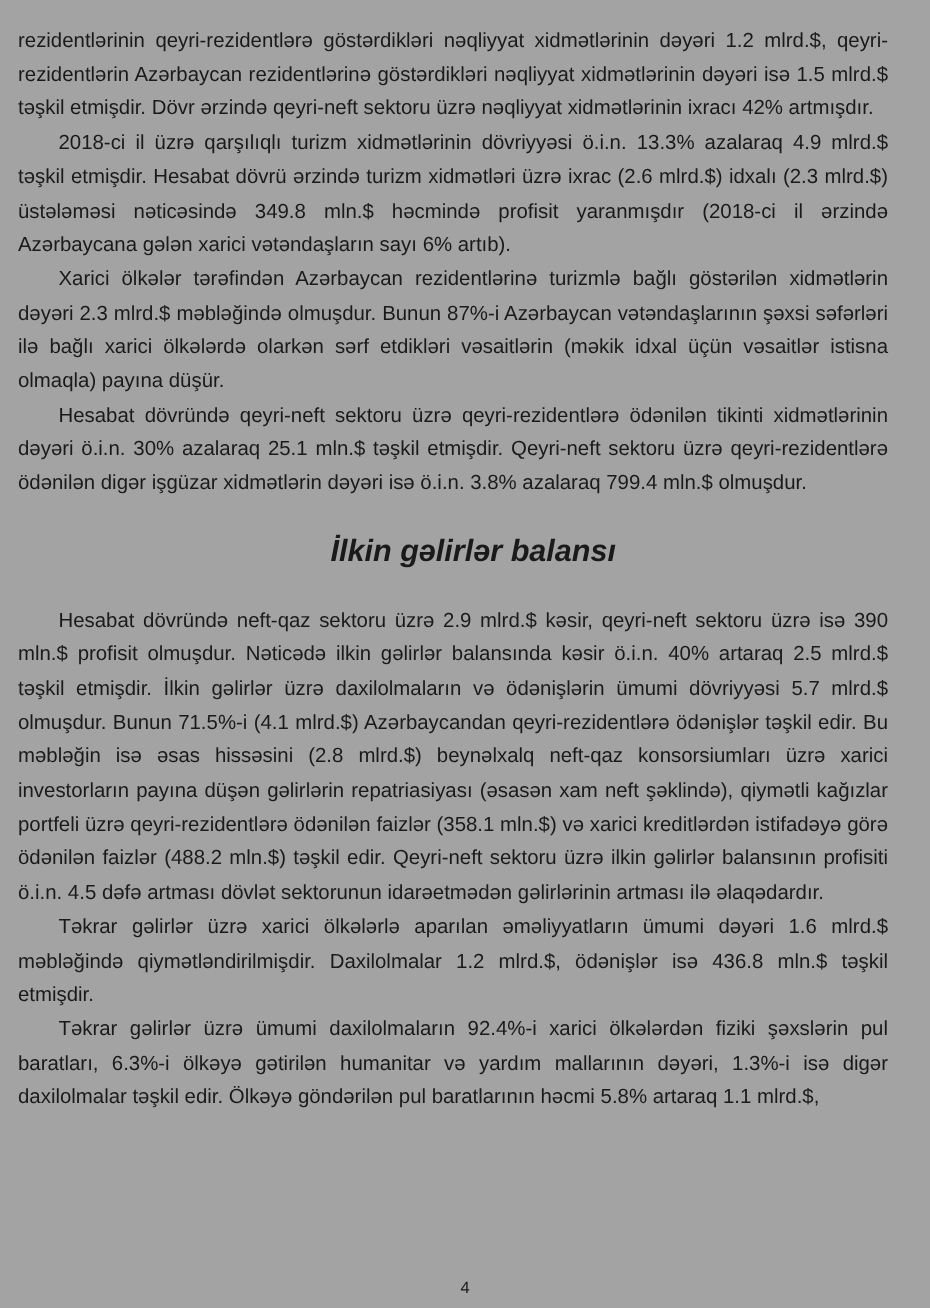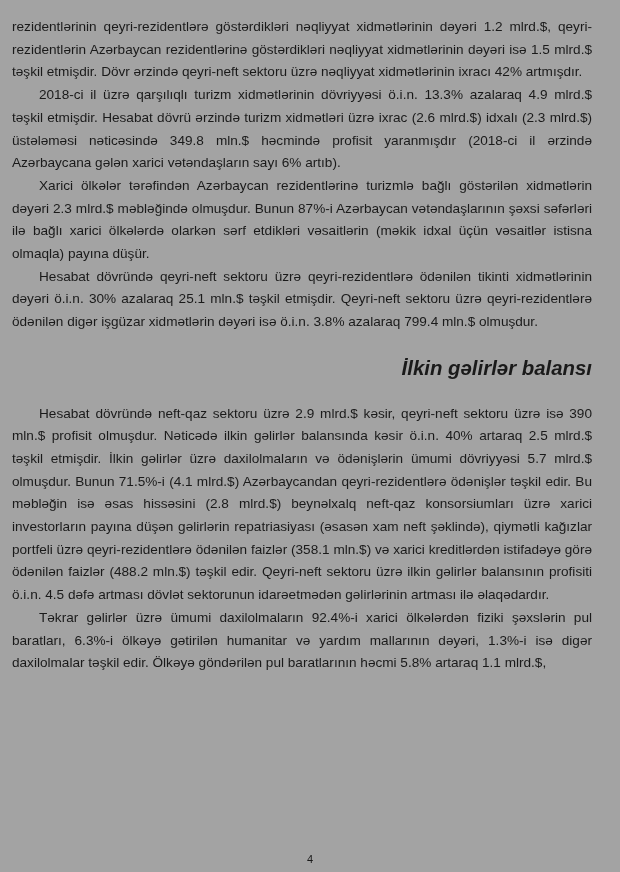--- a/index.html
+++ b/index.html
@@ -26,21 +26,21 @@
     text-indent: 27px;
   }
   .para.no-indent {
     text-indent: 0;
   }
   .heading {
     margin: 23px 0 23px 0;
     font-weight: bold;
     font-style: italic;
     text-indent: 27px;
-    text-align: right;
+    text-align: center;
   }
   .page-number {
     position: absolute;
     left: 0;
     right: 0;
     top: 851px;
     text-align: center;
     font-size: 11px;
     line-height: 16px;
     text-indent: 0;
@@ -57,18 +57,19 @@
 
   <p class="para">Xarici ölkələr tərəfindən Azərbaycan rezidentlərinə turizmlə bağlı göstərilən xidmətlərin dəyəri 2.3 mlrd.$ məbləğində olmuşdur. Bunun 87%-i Azərbaycan vətəndaşlarının şəxsi səfərləri ilə bağlı xarici ölkələrdə olarkən sərf etdikləri vəsaitlərin (məkik idxal üçün vəsaitlər istisna olmaqla) payına düşür.</p>
 
   <p class="para">Hesabat dövründə qeyri-neft sektoru üzrə qeyri-rezidentlərə ödənilən tikinti xidmətlərinin dəyəri ö.i.n. 30% azalaraq 25.1 mln.$ təşkil etmişdir. Qeyri-neft sektoru üzrə qeyri-rezidentlərə ödənilən digər işgüzar xidmətlərin dəyəri isə ö.i.n. 3.8% azalaraq 799.4 mln.$ olmuşdur.</p>
 
   <h2 class="heading">İlkin gəlirlər balansı</h2>
 
   <p class="para">Hesabat dövründə neft-qaz sektoru üzrə 2.9 mlrd.$ kəsir, qeyri-neft sektoru üzrə isə 390 mln.$ profisit olmuşdur. Nəticədə ilkin gəlirlər balansında kəsir ö.i.n. 40% artaraq 2.5 mlrd.$ təşkil etmişdir. İlkin gəlirlər üzrə daxilolmaların və ödənişlərin ümumi dövriyyəsi 5.7 mlrd.$ olmuşdur. Bunun 71.5%-i (4.1 mlrd.$) Azərbaycandan qeyri-rezidentlərə ödənişlər təşkil edir. Bu məbləğin isə əsas hissəsini (2.8 mlrd.$) beynəlxalq neft-qaz konsorsiumları üzrə xarici investorların payına düşən gəlirlərin repatriasiyası (əsasən xam neft şəklində), qiymətli kağızlar portfeli üzrə qeyri-rezidentlərə ödənilən faizlər (358.1 mln.$) və xarici kreditlərdən istifadəyə görə ödənilən faizlər (488.2 mln.$) təşkil edir. Qeyri-neft sektoru üzrə ilkin gəlirlər balansının profisiti ö.i.n. 4.5 dəfə artması dövlət sektorunun idarəetmədən gəlirlərinin artması ilə əlaqədardır.</p>
 
 
+  <p class="para">Təkrar gəlirlər üzrə xarici ölkələrlə aparılan əməliyyatların ümumi dəyəri 1.6 mlrd.$ məbləğində qiymətləndirilmişdir. Daxilolmalar 1.2 mlrd.$, ödənişlər isə 436.8 mln.$ təşkil etmişdir.</p>
 
   <p class="para">Təkrar gəlirlər üzrə ümumi daxilolmaların 92.4%-i xarici ölkələrdən fiziki şəxslərin pul baratları, 6.3%-i ölkəyə gətirilən humanitar və yardım mallarının dəyəri, 1.3%-i isə digər daxilolmalar təşkil edir. Ölkəyə göndərilən pul baratlarının həcmi 5.8% artaraq 1.1 mlrd.$,</p>
 
   <div class="page-number">4</div>
 
 </div>
 
 </body></html>

